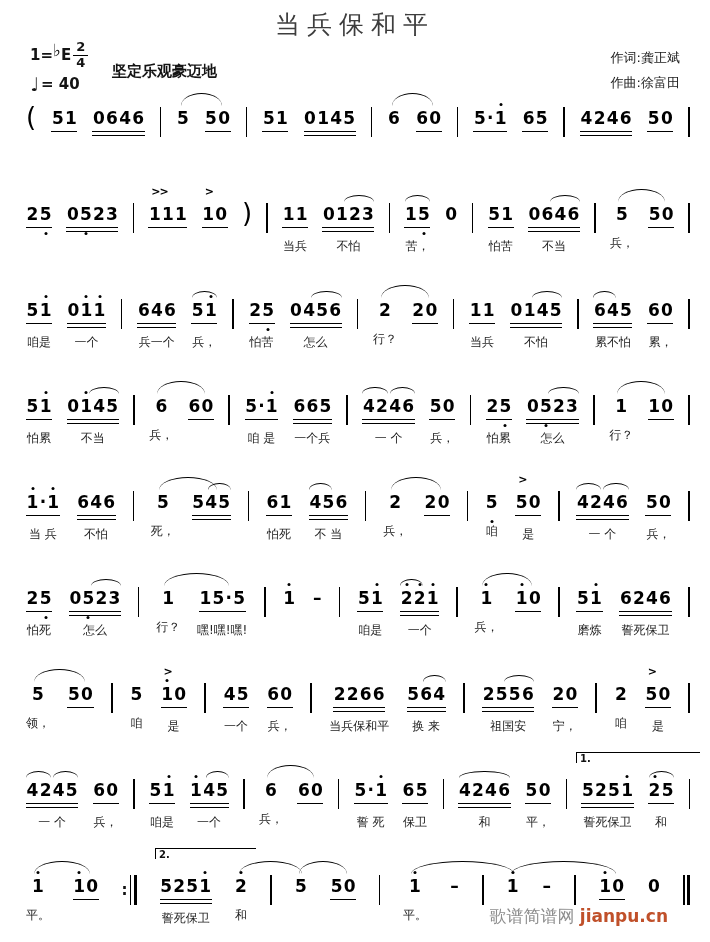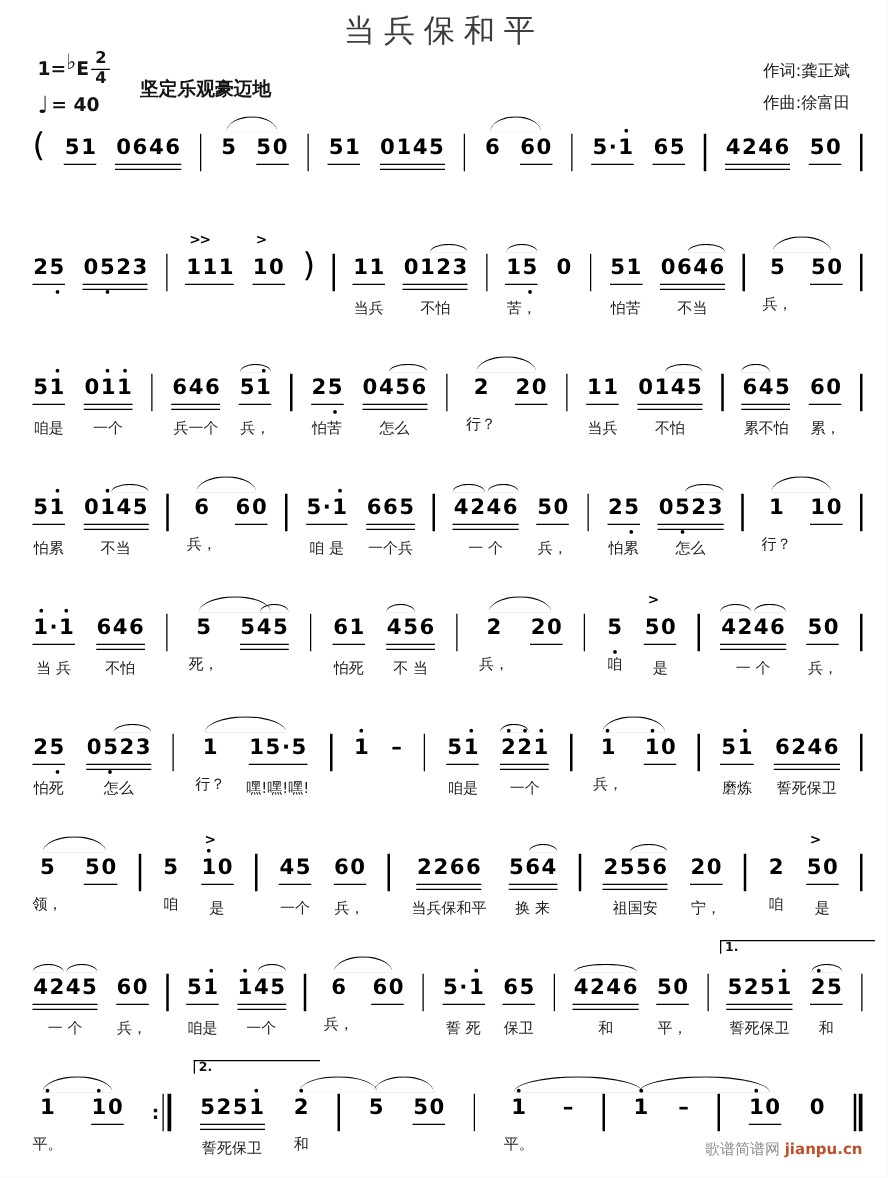--- a/index.html
+++ b/index.html
@@ -36,21 +36,21 @@
   .rb .dots{font-size:15px;font-weight:bold;}
   .vl{width:1.5px;height:30px;background:#000;}
   .vl.thick{width:3px;}
   .acc{position:absolute;top:-18px;left:3px;font-size:11px;font-weight:bold;letter-spacing:-1px;color:#000;}
   .tie{position:absolute;top:-8px;height:6px;border-top:1.3px solid #000;
        border-radius:50% 50% 0 0/100% 100% 0 0;}
   .slur{position:absolute;top:-14px;height:12px;border-top:1.4px solid #000;
         border-radius:50% 50% 0 0/100% 100% 0 0;}
   .volta{position:absolute;top:-27px;height:10px;border-top:1.5px solid #000;border-left:1.5px solid #000;}
   .volta i{position:absolute;left:3px;top:0px;font-size:10px;font-style:normal;font-weight:bold;}
-  .watermark{position:absolute;right:20px;bottom:14px;font-size:12px;color:#8d8d8d;}
+  .watermark{position:absolute;right:42px;bottom:14px;font-size:17px;color:#8d8d8d;}
   .watermark .dom{font-weight:bold;}
 </style>
 </head>
 <body>
 
 <div class="page">
 
   <div class="title">当兵保和平</div>
 
   <div class="keyblock">

